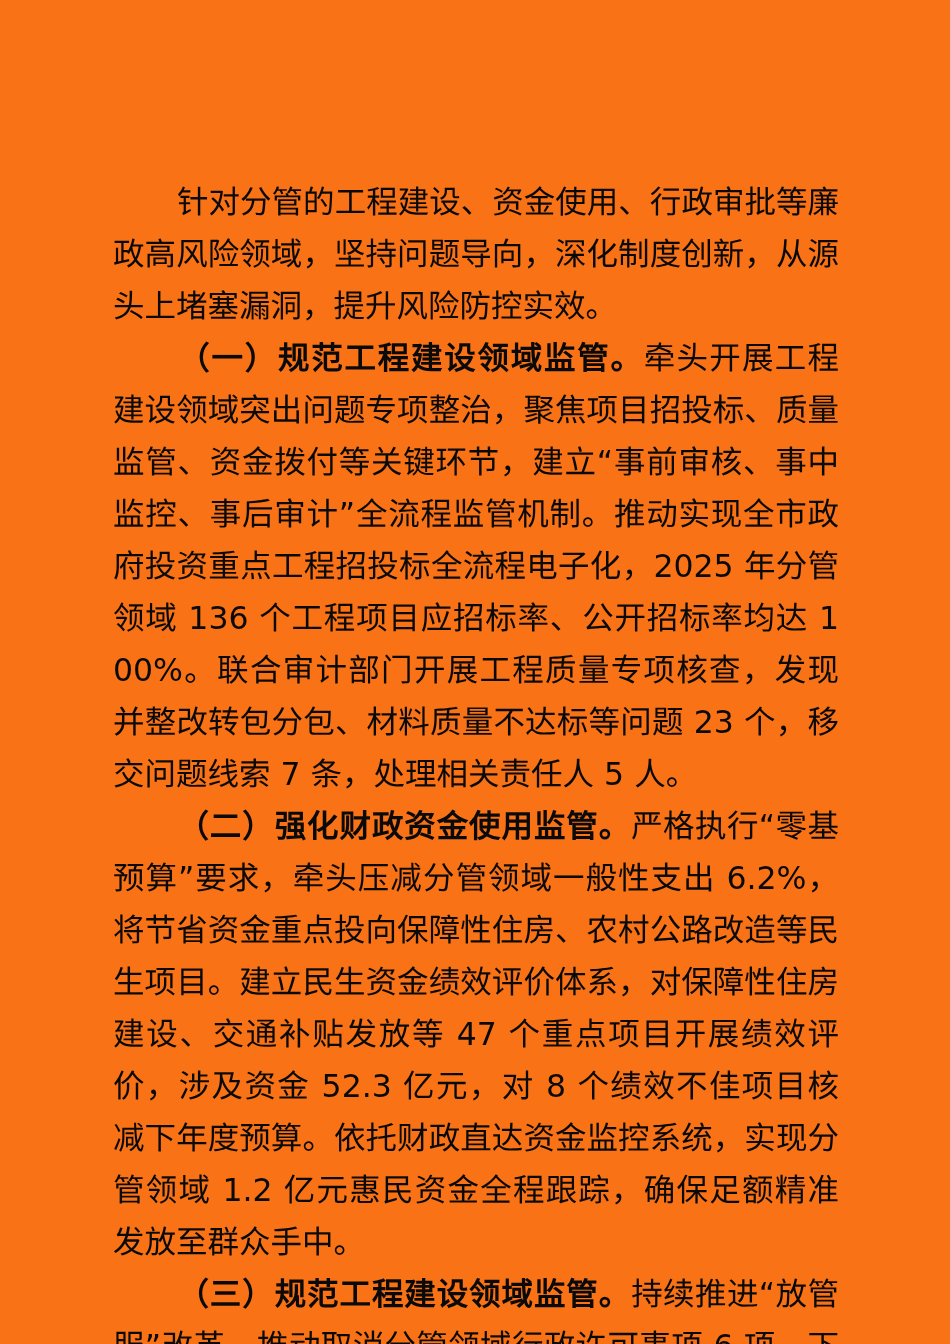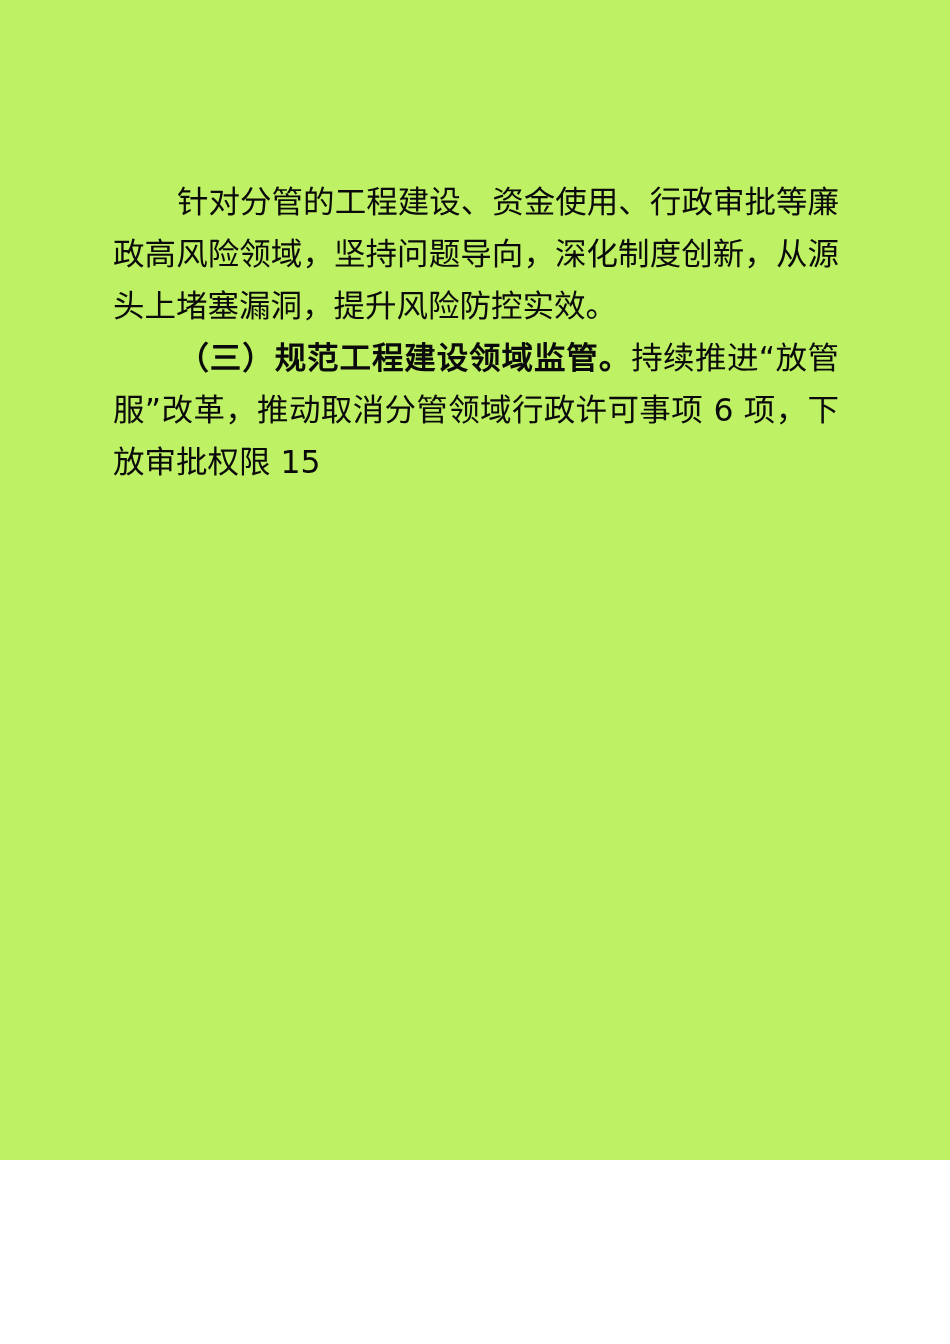--- a/index.html
+++ b/index.html
@@ -13,22 +13,22 @@
     height: 1344px;
     overflow: hidden;
     font-family: "DejaVu Sans", "Liberation Sans", sans-serif;
     color: #000000;
     -webkit-font-smoothing: antialiased;
   }
 
   .page {
     position: relative;
     width: 950px;
-    height: 1160px;
-    background: #bef264;
+    height: 1344px;
+    background: #f97316;
     box-sizing: border-box;
     text-decoration: underline;
   }
 
   .doc-body {
     position: absolute;
     left: 113px;
     top: 176px;
     width: 726px;
   }
@@ -64,19 +64,21 @@
 </style>
 </head>
 <body>
 
 <div class="page">
 
   <div class="doc-body">
 
     <p class="para"><span class="indent"></span><span>针对分管的工程建设、资金使用、行政审批等廉政高风险领域，坚持问题导向，深化制度创新，从源头上堵塞漏洞，提升风险防控实效。</span></p>
 
+    <p class="para"><span class="indent"></span><span class="heading-run">（一）规范工程建设领域监管。</span><span>牵头开展工程建设领域突出问题专项整治，聚焦项目招投标、质量监管、资金拨付等关键环节，建立“事前审核、事中监控、事后审计”全流程监管机制。推动实现全市政府投资重点工程招投标全流程电子化，2025 年分管领域 136 个工程项目应招标率、公开招标率均达 100%。联合审计部门开展工程质量专项核查，发现并整改转包分包、材料质量不达标等问题 23 个，移交问题线索 7 条，处理相关责任人 5 人。</span></p>
 
+    <p class="para"><span class="indent"></span><span class="heading-run">（二）强化财政资金使用监管。</span><span>严格执行“零基预算”要求，牵头压减分管领域一般性支出 6.2%，将节省资金重点投向保障性住房、农村公路改造等民生项目。建立民生资金绩效评价体系，对保障性住房建设、交通补贴发放等 47 个重点项目开展绩效评价，涉及资金 52.3 亿元，对 8 个绩效不佳项目核减下年度预算。依托财政直达资金监控系统，实现分管领域 1.2 亿元惠民资金全程跟踪，确保足额精准发放至群众手中。</span></p>
 
     <p class="para clipped"><span class="indent"></span><span class="heading-run">（三）规范工程建设领域监管。</span><span>持续推进“放管服”改革，推动取消分管领域行政许可事项 6 项，下放审批权限 15</span></p>
 
   </div>
 
 </div>
 
 </body></html>

